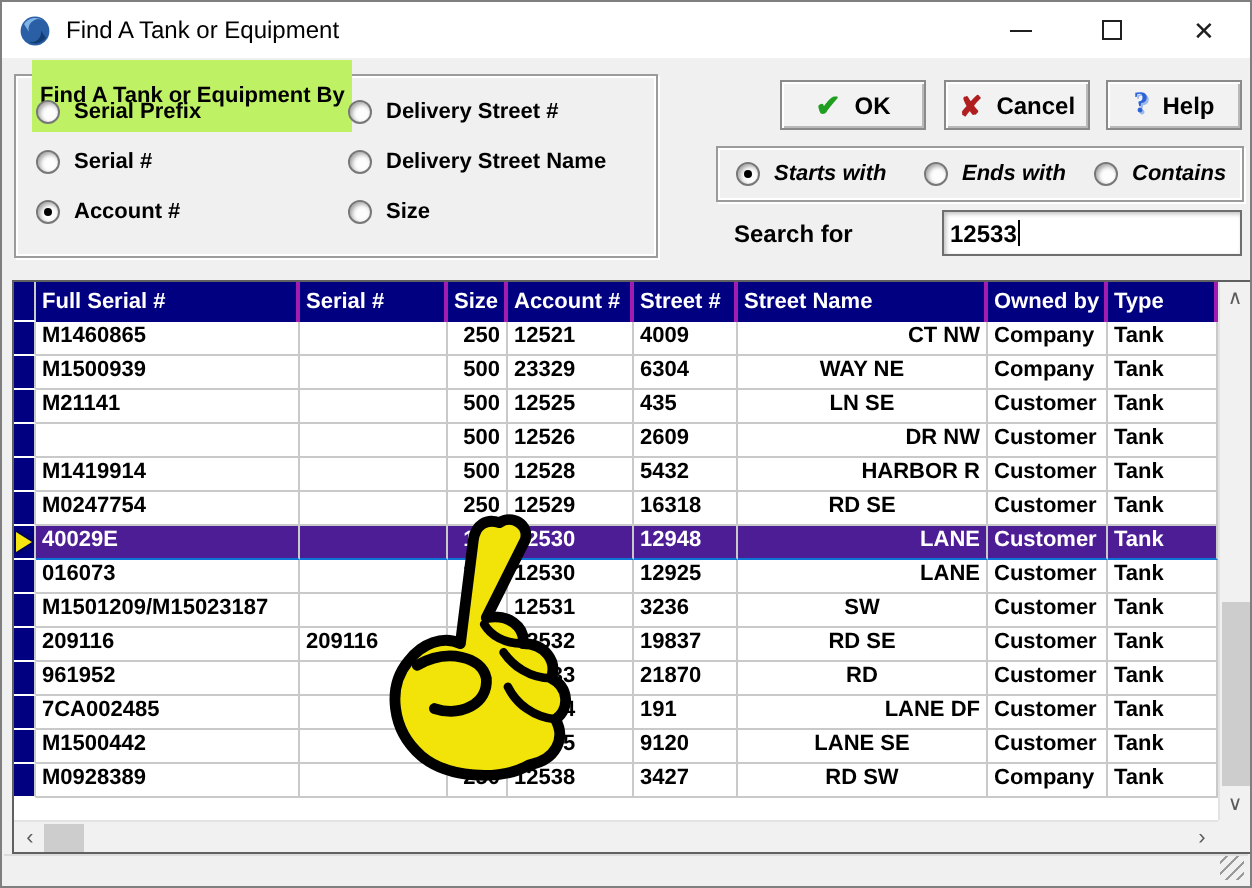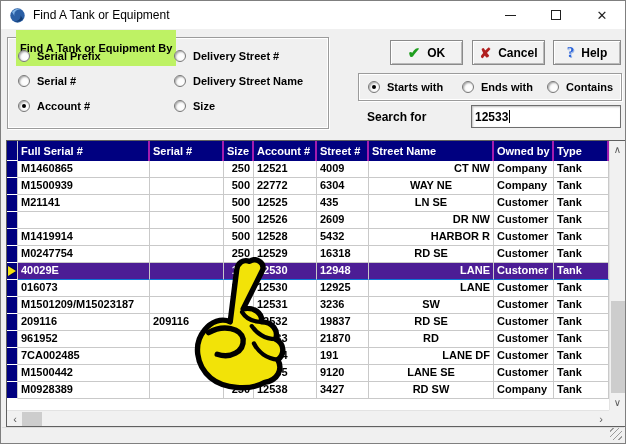--- a/index.html
+++ b/index.html
@@ -125,21 +125,21 @@
   </div>
   <div class="btn" style="left:471px;top:39px;width:73px;">
     <span class="i-cancel">✘</span>
     <span>Cancel</span>
   </div>
   <div class="btn" style="left:552px;top:39px;width:68px;">
     <span class="i-help">?</span>
     <span>Help</span>
   </div>
 
-  <div class="groupbox" style="left:357px;top:72px;width:264px;height:28px;">
+  <div class="groupbox" style="left:357px;top:72px;width:264px;height:28px;font-style:italic;">
     <div class="radio-item" style="left:9px;top:7px;">
       <span class="radio checked"></span>
       <span>Starts with</span>
     </div>
     <div class="radio-item" style="left:103px;top:7px;">
       <span class="radio"></span>
       <span>Ends with</span>
     </div>
     <div class="radio-item" style="left:188px;top:7px;">
       <span class="radio"></span>
@@ -175,21 +175,21 @@
           <div class="cell c-street_no">4009</div>
           <div class="cell c-street_name" style="text-align: right;">CT NW</div>
           <div class="cell c-owned_by">Company</div>
           <div class="cell c-type">Tank</div>
         </div>
         <div class="gcols trow">
           <div class="cell ind"></div>
           <div class="cell c-full_serial">M1500939</div>
           <div class="cell c-serial"></div>
           <div class="cell c-size">500</div>
-          <div class="cell c-account">22772</div>
+          <div class="cell c-account">23329</div>
           <div class="cell c-street_no">6304</div>
           <div class="cell c-street_name" style="text-align: center;">WAY NE</div>
           <div class="cell c-owned_by">Company</div>
           <div class="cell c-type">Tank</div>
         </div>
         <div class="gcols trow">
           <div class="cell ind"></div>
           <div class="cell c-full_serial">M21141</div>
           <div class="cell c-serial"></div>
           <div class="cell c-size">500</div>

